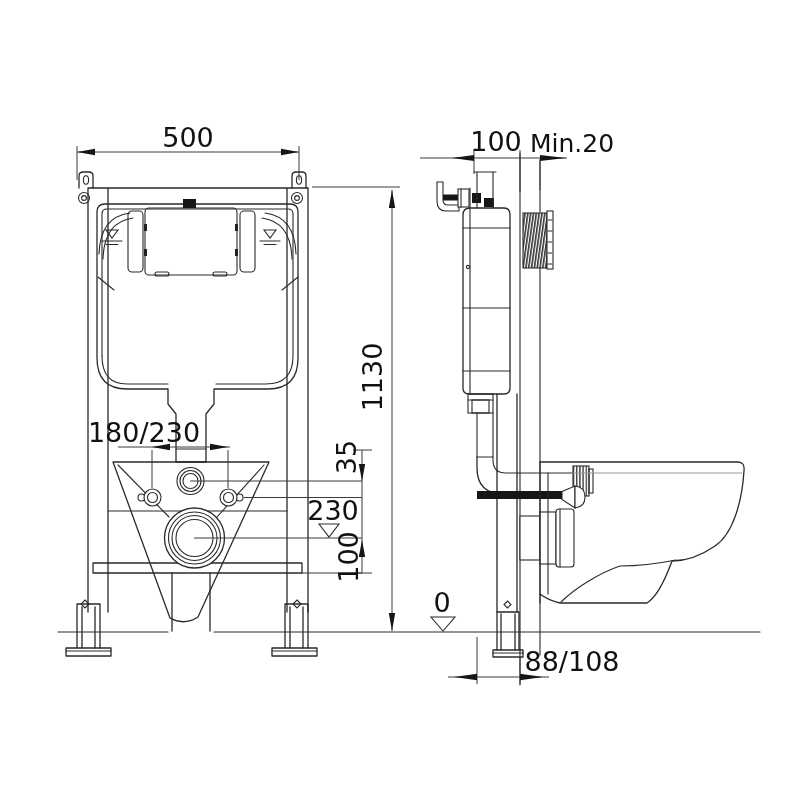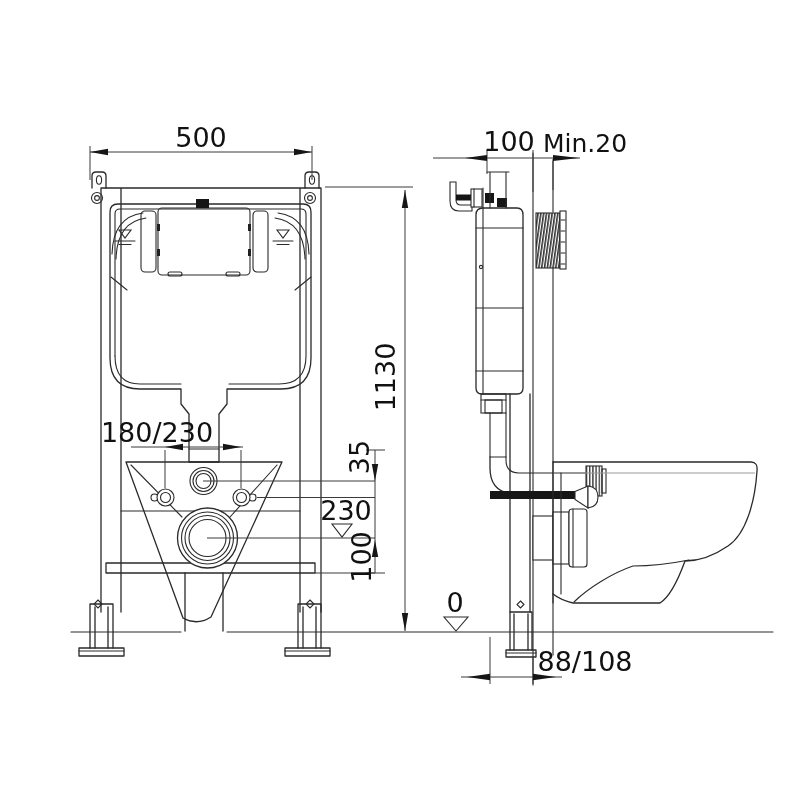--- a/index.html
+++ b/index.html
@@ -1,16 +1,16 @@
 <!DOCTYPE html>
 <html><head>
 <meta charset="utf-8">
 <style>
   html,body{margin:0;padding:0;background:#ffffff;}
-  .page{width:746px;height:800px;background:#fff;position:relative;font-family:"DejaVu Sans",sans-serif;padding-left:13px;}
+  .page{width:746px;height:800px;background:#fff;position:relative;font-family:"DejaVu Sans",sans-serif;}
   svg{display:block;}
   .ln{fill:none;stroke:#2a2a2a;stroke-width:1.3;stroke-linecap:round;stroke-linejoin:round;}
   .ln2{fill:none;stroke:#2a2a2a;stroke-width:1.1;stroke-linecap:round;}
   .lt{fill:none;stroke:#999;stroke-width:1.2;}
   .dim{fill:none;stroke:#3a3a3a;stroke-width:1;}
   .arr{fill:#161616;stroke:none;}
   .blk{fill:#161616;stroke:none;}
   .wfill{fill:#ffffff;stroke:#2a2a2a;stroke-width:1.3;}
   .wfill2{fill:#ffffff;stroke:#2a2a2a;stroke-width:1.1;}
   .t{font-family:"DejaVu Sans",sans-serif;font-size:27px;fill:#111;}

